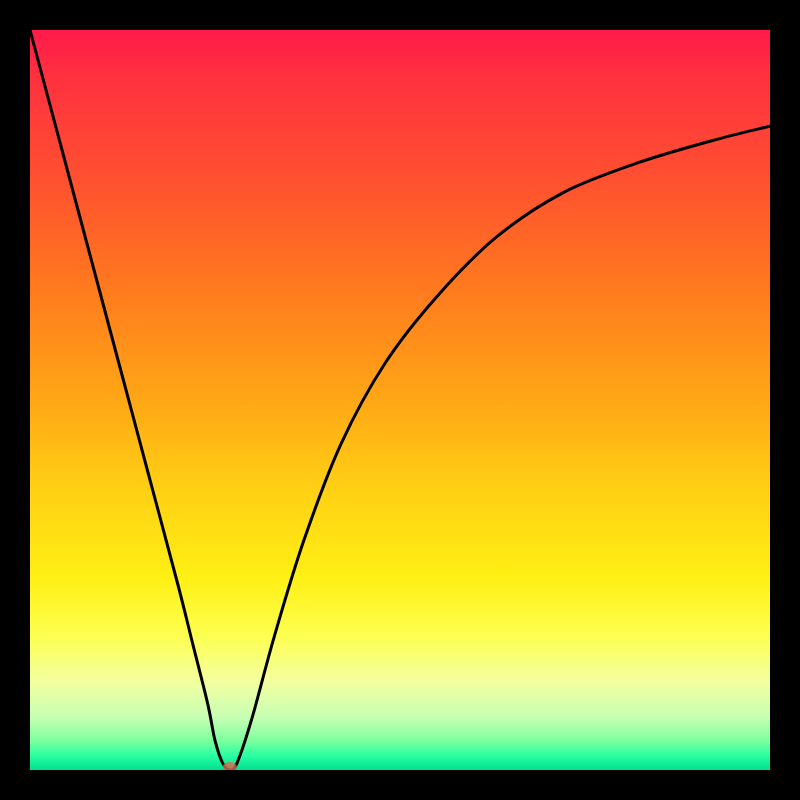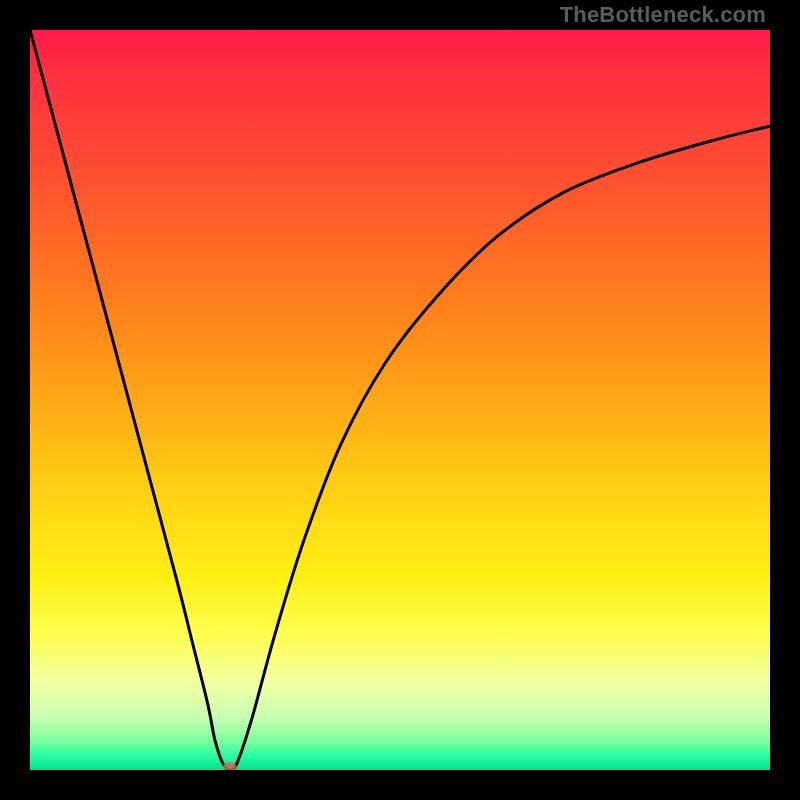--- a/index.html
+++ b/index.html
@@ -59,20 +59,19 @@
   .dot {
     fill: #d96a52;
     fill-opacity: 0.8;
     stroke: none;
   }
 </style>
 </head>
 <body>
 
 <div class="frame">
-  <div class="watermark">TheBottleneck.com</div>
   <div class="plot">
     <svg class="curve-svg" viewBox="0 0 740 740" preserveAspectRatio="none">
       <path id="curve" class="curve-path" d="M 0.00 0.00 C 4.93 18.50, 19.73 74.00, 29.60 111.00 C 39.47 148.00, 49.33 185.00, 59.20 222.00 C 69.07 259.00, 78.93 296.00, 88.80 333.00 C 98.67 370.00, 108.53 407.00, 118.40 444.00 C 128.27 481.00, 140.60 526.63, 148.00 555.00 C 155.40 583.37, 157.87 594.47, 162.80 614.20 C 167.73 633.93, 173.90 657.37, 177.60 673.40 C 181.30 689.43, 182.53 700.53, 185.00 710.40 C 187.47 720.27, 189.93 727.67, 192.40 732.60 C 194.87 737.53, 197.33 740.00, 199.80 740.00 C 202.27 740.00, 203.50 741.23, 207.20 732.60 C 210.90 723.97, 215.83 709.17, 222.00 688.20 C 228.17 667.23, 235.57 636.40, 244.20 606.80 C 252.83 577.20, 262.70 542.67, 273.80 510.60 C 284.90 478.53, 297.23 444.00, 310.80 414.40 C 324.37 384.80, 339.17 357.67, 355.20 333.00 C 371.23 308.33, 388.50 287.37, 407.00 266.40 C 425.50 245.43, 445.23 224.47, 466.20 207.20 C 487.17 189.93, 509.37 175.13, 532.80 162.80 C 556.23 150.47, 582.13 141.83, 606.80 133.20 C 631.47 124.57, 658.60 117.17, 680.80 111.00 C 703.00 104.83, 730.13 98.67, 740.00 96.20"></path>
       <ellipse id="marker" class="dot" cx="199.80" cy="737.00" rx="7" ry="5"></ellipse>
     </svg>
   </div>
 </div>
 
 </body></html>

